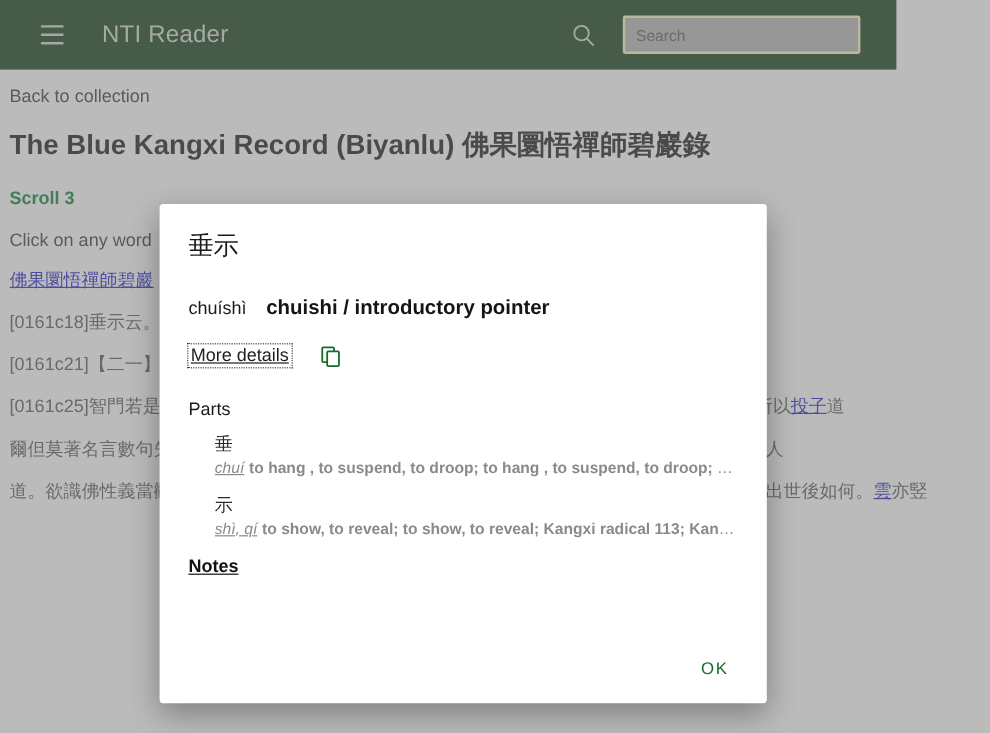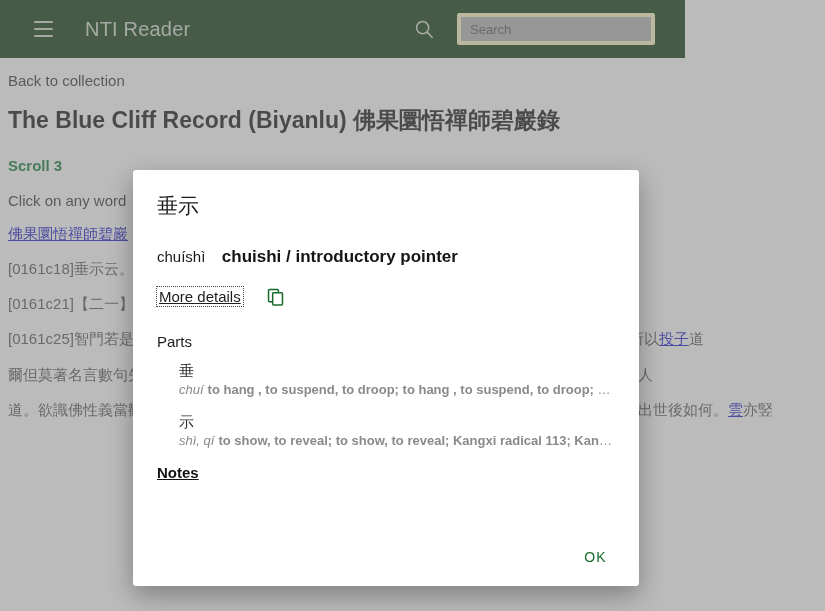--- a/index.html
+++ b/index.html
@@ -16,21 +16,21 @@
   #root {
     position: relative;
     width: 825px; height: 611px;
     overflow: hidden;
     background: #ffffff;
   }
 
   
   #appbar {
     position: absolute; top: 0; left: 0;
-    width: 685px; height: 58px;
+    width: 747px; height: 58px;
     background: #14411a;
     display: flex; align-items: center;
     padding: 0 14px;
     z-index: 5;
   }
   #menu-btn {
     width: 34px; height: 34px;
     display: flex; flex-direction: column;
     align-items: center; justify-content: center;
     gap: 5px;
@@ -53,21 +53,21 @@
   #search-icon-btn {
     width: 30px; height: 30px;
     display: flex; align-items: center; justify-content: center;
     cursor: pointer;
     margin-right: 18px;
   }
   #search-icon-btn svg { display: block; }
   #search-input {
     width: 198px; height: 32px;
     background: #b6b6b6;
-    border: 4px solid #fef9c3;
+    border: 2px solid #fef9c3;
     border-radius: 2px;
     color: #3a3a3a;
     font-size: 13px;
     font-family: "Liberation Sans", sans-serif;
     padding: 0 9px;
     outline: none;
     margin-right: 16px;
   }
   #search-input::placeholder { color: #5d5d5d; }
 
@@ -226,20 +226,21 @@
     font-size: 13px;
     color: #8a8a8a;
     white-space: nowrap;
     overflow: hidden;
     text-overflow: ellipsis;
     max-width: 500px;
   }
   .part-def .pn {
     font-style: italic;
     margin-right: 4px;
+    text-decoration: underline;
   }
   .part-def .dfn { font-weight: bold; }
   #notes-block { margin-top: 10px; }
   #dialog-footer {
     flex: 0 0 auto;
     height: 54px;
     display: flex;
     align-items: center;
     justify-content: flex-end;
     padding: 0 22px 4px 0;
@@ -273,21 +274,21 @@
       <svg width="22" height="22" viewBox="0 0 24 24" aria-hidden="true">
         <circle cx="10.5" cy="10.5" r="6.6" fill="none" stroke="#d6dad3" stroke-width="1.7"></circle>
         <line x1="15.4" y1="15.4" x2="21" y2="21.3" stroke="#d6dad3" stroke-width="1.7" stroke-linecap="round"></line>
       </svg>
     </div>
     <input id="search-input" type="text" placeholder="Search" style="">
   </div>
 
   <div id="content">
     <a class="back-link" href="#">Back to collection</a>
-    <h1 class="doc-title">The Blue Cliff Record (Biyanlu) 佛果圜悟禪師碧巖錄</h1>
+    <h1 class="doc-title">The Blue Kangxi Record (Biyanlu) 佛果圜悟禪師碧巖錄</h1>
     <h2 class="scroll-title">Scroll 3</h2>
     <p class="hint">Click on any word</p>
     <p class="para">
       <span class="src-link">佛果圜悟禪師碧巖</span>
     </p>
     <div id="paragraphs">
         <p class="para"><span>[0161c18]垂示云。</span><span class="hl">佛</span><span>。其或未然。依</span><span>舊伏聽處分。</span></p>
         <p class="para"><span>[0161c21]【二一】</span><span>來)智門云。蓮花</span><span>(一二三四五六七。</span><span class="cw">州</span><span>猶自可。最苦是</span><span class="cw">江</span></p>
         <p class="para"><span>[0161c25]智門若是</span><span>是一是二。若恁</span><span>麼見得。許爾有箇</span><span>麼生。其實無許多</span><span>是。若道是一。顢</span><span>事。所以</span><span class="cw">投子</span><span>道</span></p>
         <p class="para"><span>爾但莫著名言數句</span><span>失夢幻如許多名目</span><span>不可強</span><span>與他安立名字。誑</span><span>。皆是爾將得來。</span><span>都不干我事。古人</span></p>

